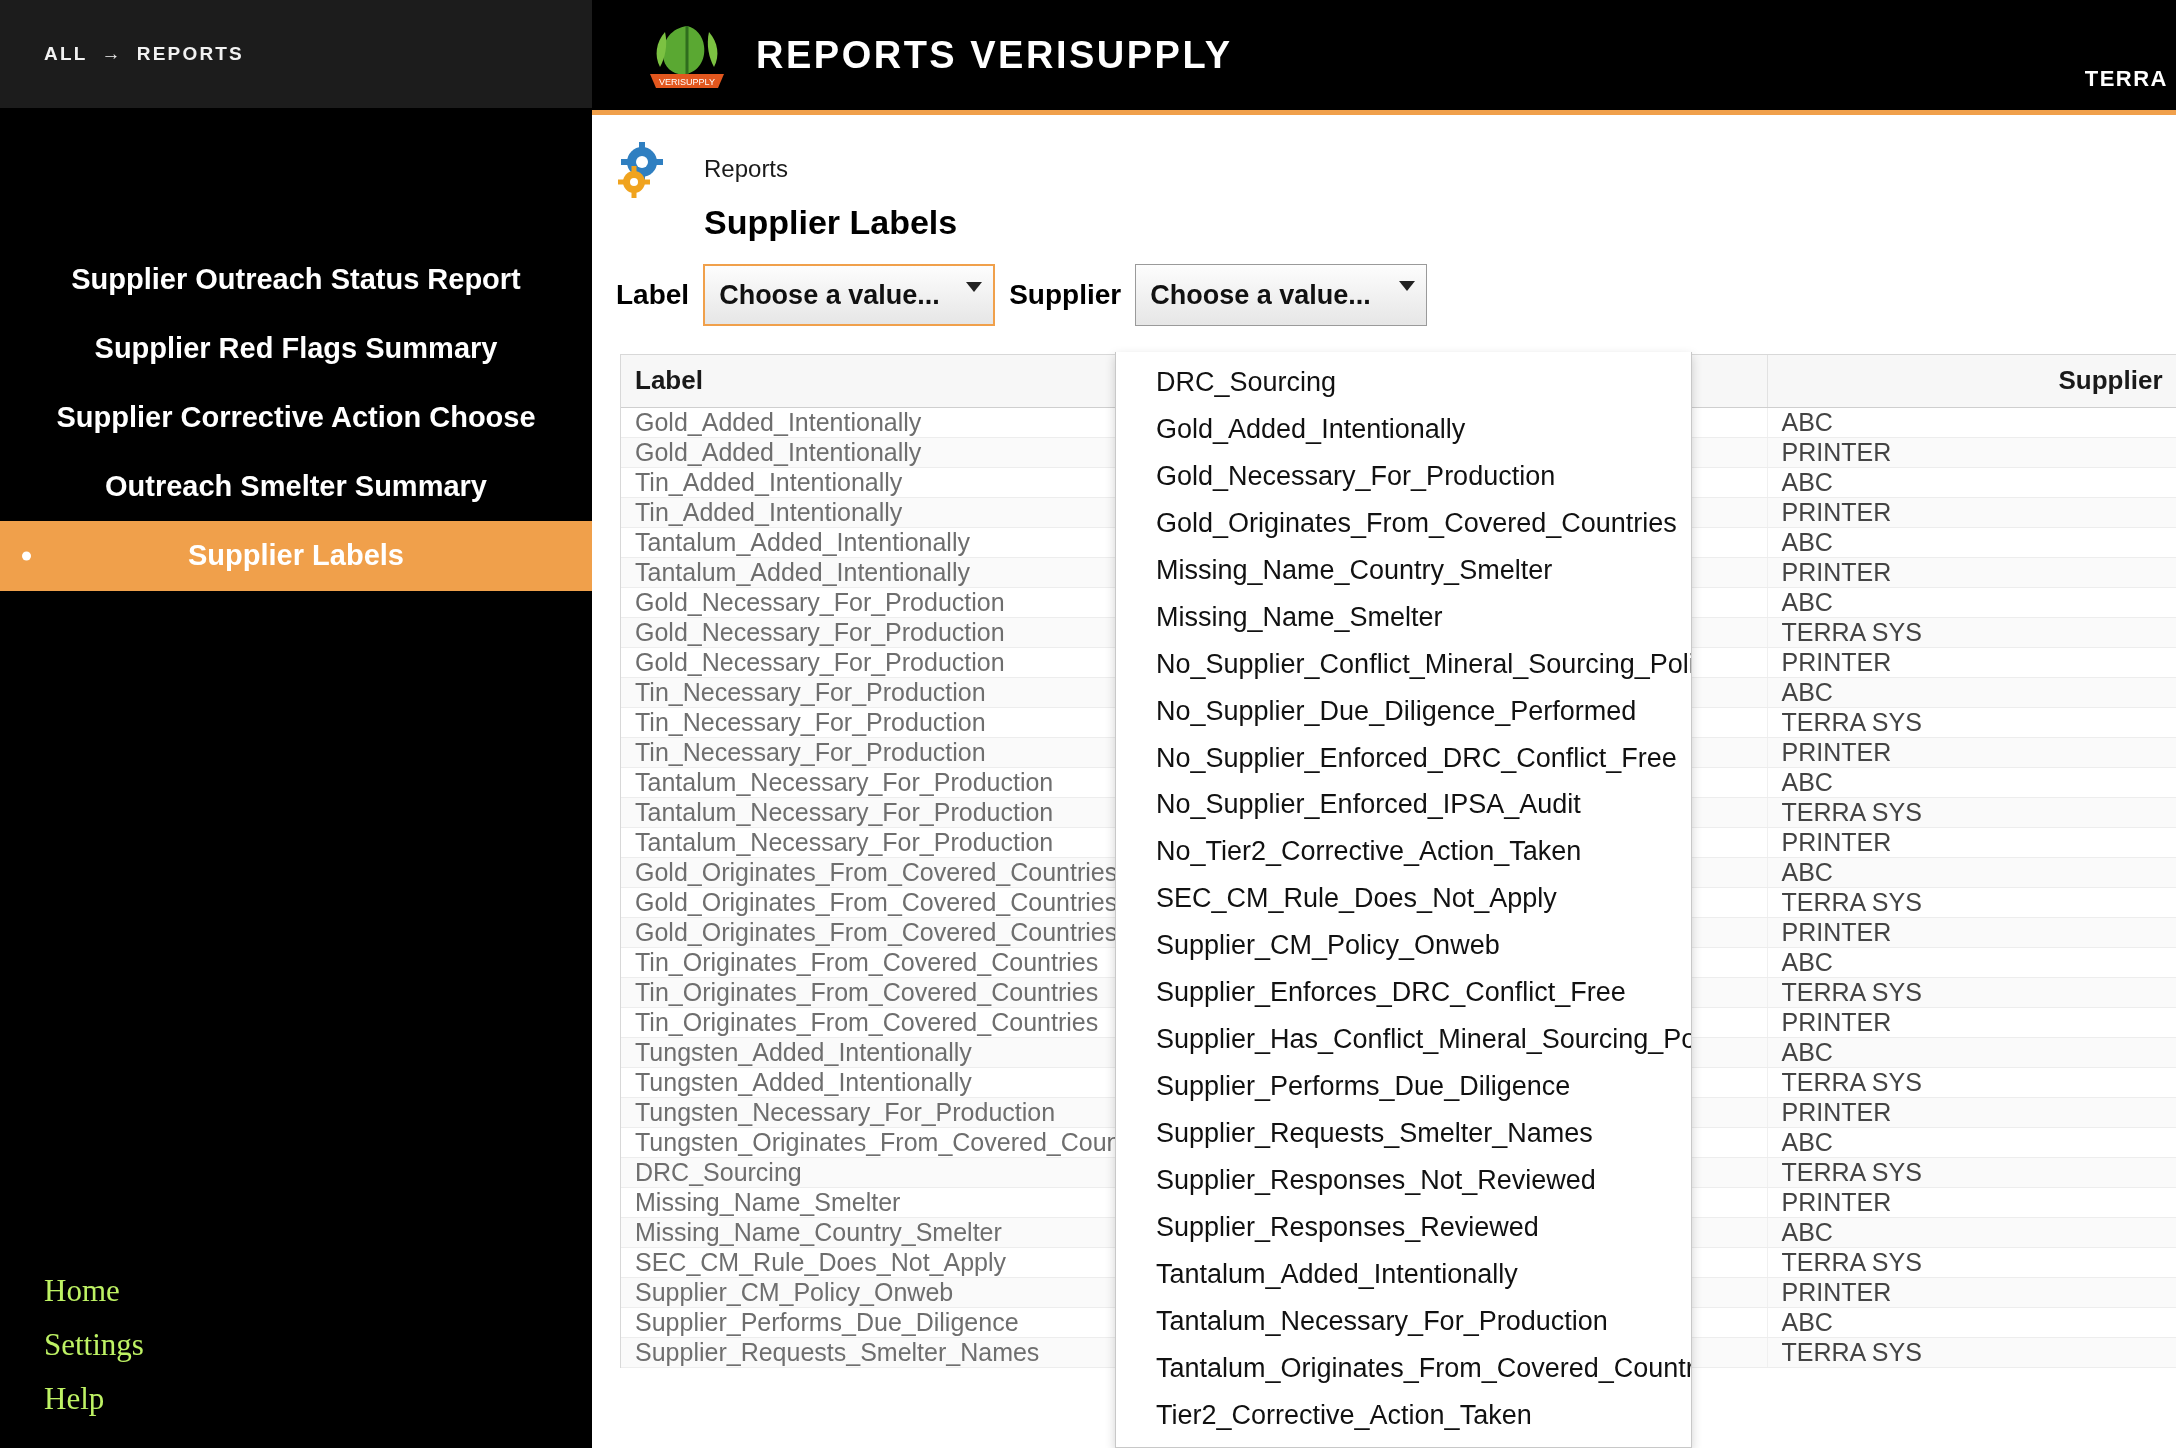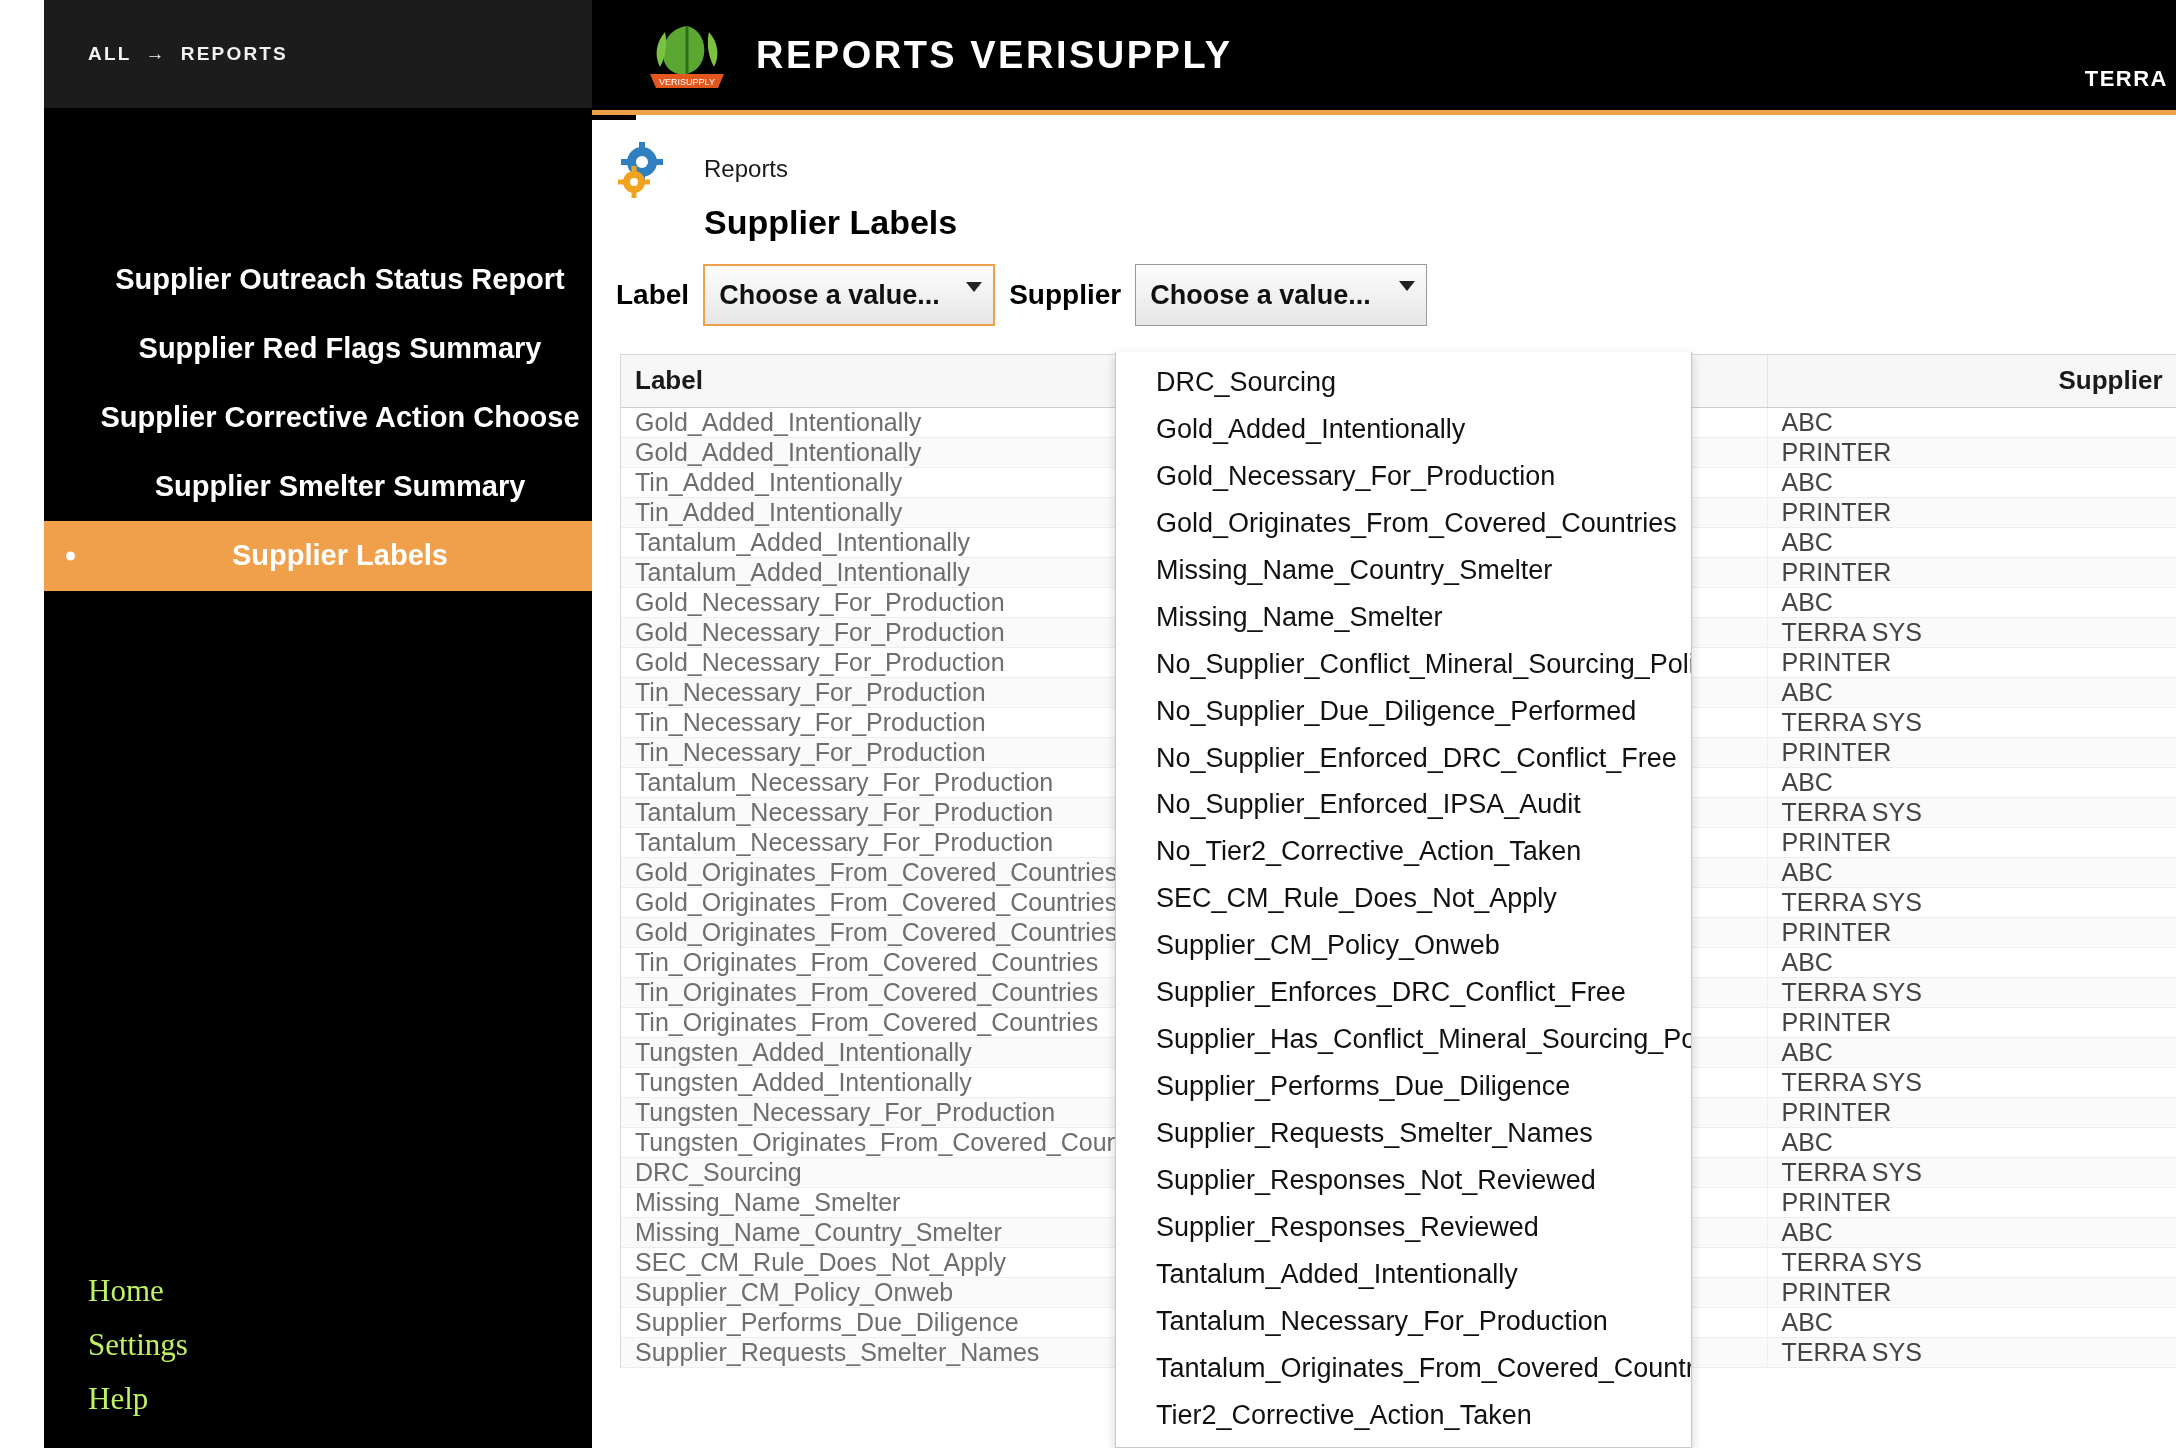--- a/index.html
+++ b/index.html
@@ -16,21 +16,20 @@
     overflow: hidden;
   }
 
   
   .sidebar {
     position: absolute;
     left: 0; top: 0;
     width: 592px; height: 1448px;
     background: #000000;
     color: #ffffff;
-    margin-left: 44px;
   }
   .breadcrumb-bar {
     position: absolute;
     left: 0; top: 0;
     width: 592px; height: 108px;
     background: #1c1c1c;
     display: flex;
     align-items: center;
     padding-left: 44px;
   }
@@ -267,21 +266,21 @@
       <div class="nav-item">
         <span>Supplier Outreach Status Report</span>
       </div>
       <div class="nav-item">
         <span>Supplier Red Flags Summary</span>
       </div>
       <div class="nav-item">
         <span>Supplier Corrective Action Choose</span>
       </div>
       <div class="nav-item">
-        <span>Supplier Smelter Summary</span>
+        <span>Outreach Smelter Summary</span>
       </div>
       <div class="nav-item active">
         <span class="bullet"></span>
         <span>Supplier Labels</span>
       </div>
     </div>
 
     <div class="nav-footer">
       <div class="nav-footer-item">Home</div>
       <div class="nav-footer-item">Settings</div>

